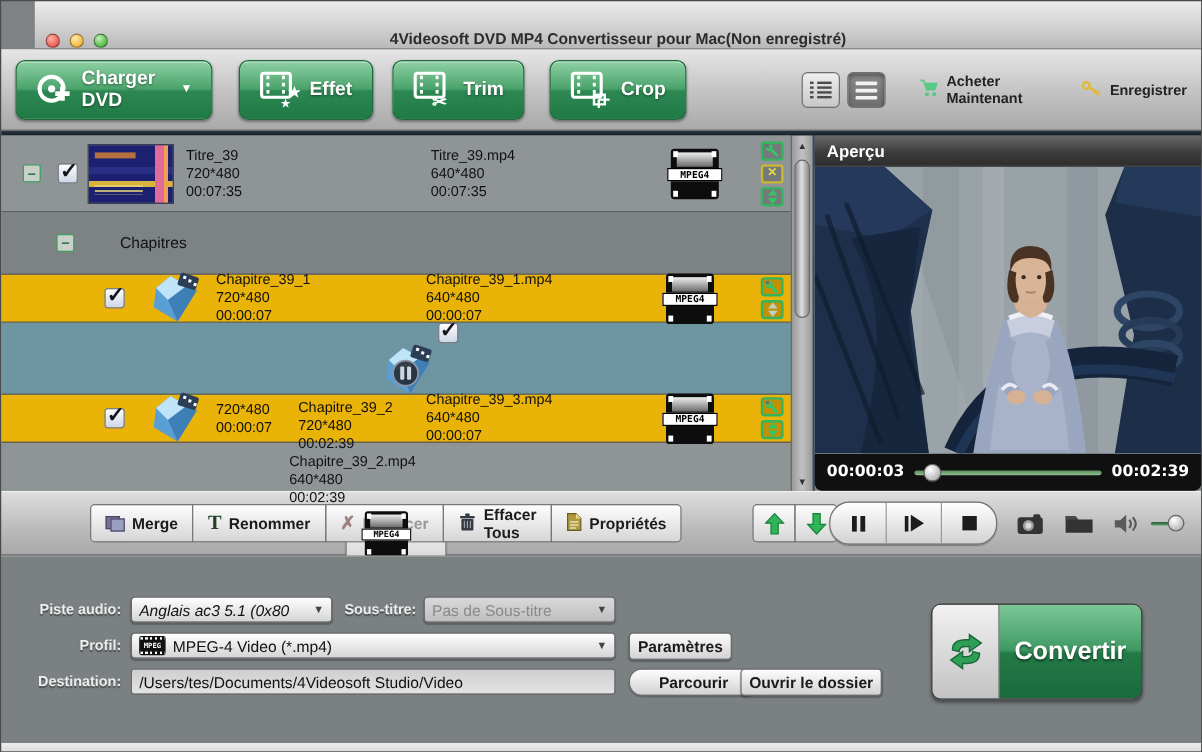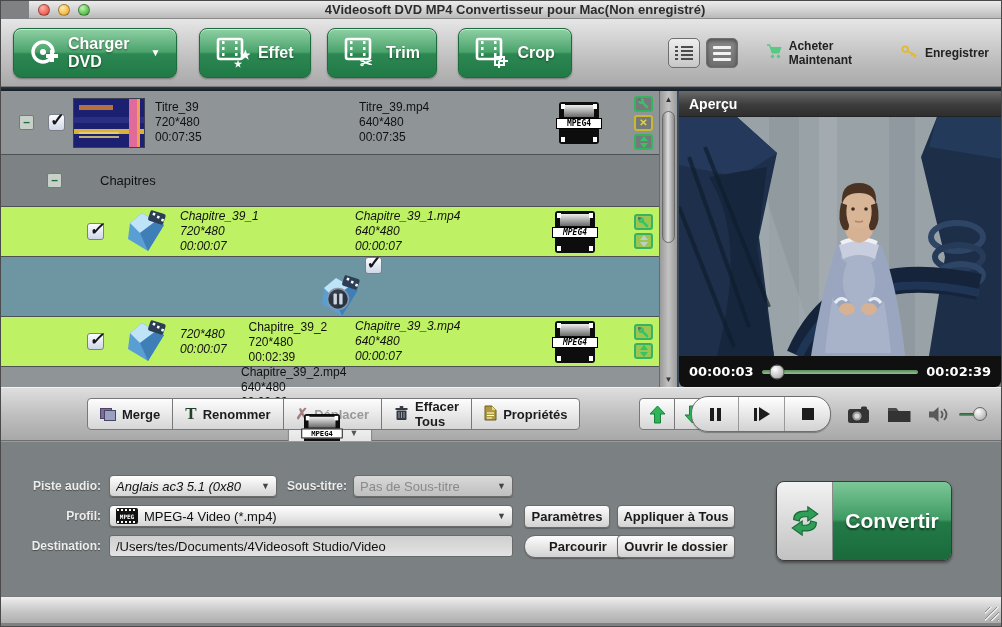--- a/index.html
+++ b/index.html
@@ -1,20 +1,20 @@
 <!DOCTYPE html>
 <html><head>
 <meta charset="utf-8">
 <style>
   * { margin:0; padding:0; box-sizing:border-box; }
   html,body { width:1002px; height:627px; font-family:"Liberation Sans",sans-serif; }
   .window { position:relative; width:1002px; height:627px; background:#7e8284; overflow:hidden; border:1px solid #4a4a4a; }
 
   
-  .titlebar { height:18px; background:linear-gradient(#ececec,#cfcfcf 60%,#b9b9b9); border-bottom:1px solid #8a8a8a; display:flex; align-items:center; position:relative;margin-left:28px; }
+  .titlebar { height:40px; background:linear-gradient(#ececec,#cfcfcf 60%,#b9b9b9); border-bottom:1px solid #8a8a8a; display:flex; align-items:flex-end; position:relative;margin-left:28px; }
   .lights { display:flex; gap:8px; margin-left:9px; }
   .light { width:12px; height:12px; border-radius:50%; border:1px solid rgba(0,0,0,.35); }
   .light.red { background:radial-gradient(circle at 35% 30%, #ffb0a8, #ee6a5e 60%, #c9473c); }
   .light.yellow { background:radial-gradient(circle at 35% 30%, #ffe9b0, #f5bf4f 60%, #d39a2b); }
   .light.green { background:radial-gradient(circle at 35% 30%, #c8f0b8, #61c554 60%, #3e9e38); }
   .title-text { position:absolute; left:0; right:0; text-align:center; font-size:13px; font-weight:600; color:#2c2c2c; }
 
   
   .toolbar { height:68px; background:linear-gradient(#e6e6e6,#c2c2c2 55%,#a9a9a9); border-bottom:1px solid #7c7c7c; display:flex; align-items:center; padding:0 12px; }
   .gbtn { height:50px; border-radius:8px; border:1px solid #1d6b3c; background:linear-gradient(#8fd0a4,#4aa36b 48%,#2c8752 52%,#1f7a45); box-shadow:inset 0 1px 0 rgba(255,255,255,.55), 0 1px 2px rgba(0,0,0,.35); color:#fff; font-weight:bold; font-size:16px; display:flex; align-items:center; gap:8px; padding:0 16px; cursor:pointer; }
@@ -35,21 +35,21 @@
   .ml28 { margin-left:28px; } .ml24 { margin-left:24px; }
 
   .navy-sep { height:4px; background:linear-gradient(#2c3744,#141c26); }
 
   
   .main { height:296px; display:flex; }
   .list { width:660px; background:#8f9496; }
   .row { display:flex; align-items:center; border-bottom:1px solid #4e5254; }
   .row-title { height:64px; background:#8f9496; }
   .row-group { height:52px; background:#7d8385; }
-  .row-chap  { height:50px; background:#bef264;font-style:italic; }
+  .row-chap  { height:40px; background:#eab308; }
   .row-sel   { height:60px; background:#6d96a2;flex-direction:column; }
   .minus-box { width:15px; height:15px; border:1px solid #3aa053; background:#c9cfc9; color:#1d6b3c; font-size:12px; font-weight:bold; line-height:12px; text-align:center; border-radius:2px; flex:none; }
   .checkbox { width:17px; height:17px; border:1px solid #7b7f88; border-radius:3px; background:linear-gradient(#fdfdfd,#cfd6e8); position:relative; flex:none; cursor:pointer; }
   .checkbox:after { content:"✓"; position:absolute; left:1px; top:-6px; font-size:18px; font-weight:bold; color:#15161c; }
   .thumb { width:72px; height:50px; border:1px solid #3a3e55; background:
       linear-gradient(90deg, transparent 0 55px, #e06a9a 55px 63px, #f0a050 63px 66px, transparent 66px) ,
       linear-gradient(#1b2070 0 18px, #2a2f86 18px 24px, #1b2070 24px 30px, #d8b23c 30px 35px, #1b2070 35px); position:relative; flex:none; }
   .thumb:before { content:""; position:absolute; left:5px; top:6px; width:34px; height:5px; background:#c87a3c; opacity:.9; }
   .thumb:after { content:""; position:absolute; left:5px; top:33px; width:40px; height:8px; background:repeating-linear-gradient(#e8d27a 0 2px, transparent 2px 4px); opacity:.8; }
   .cell { font-size:12px; color:#111; line-height:15px; }
@@ -89,21 +89,21 @@
   .prev-timebar { height:31px; background:#101010; display:flex; align-items:center; padding:0 10px; gap:8px; border-radius:0 0 6px 6px; }
   .ptime { color:#fff; font-size:13px; font-weight:bold; font-family:"DejaVu Sans",sans-serif; }
   .ptrack { flex:1; height:4px; background:linear-gradient(#5d8a5d,#8fbf8f); border-radius:2px; position:relative; cursor:pointer; }
   .pthumb { position:absolute; top:50%; left:10%; width:15px; height:15px; border-radius:50%; transform:translate(-50%,-50%); background:radial-gradient(circle at 35% 30%, #ffffff, #b9b9b9 70%, #8a8a8a); border:1px solid #666; }
 
   
   .toolbar2 { height:54px; background:linear-gradient(#dedede,#bdbdbd 55%,#a8a8a8); border-top:1px solid #f2f2f2; border-bottom:1px solid #6f6f6f; display:flex; align-items:center; }
   .tb2-left { width:676px; display:flex; align-items:center; }
   .btn-group { display:flex; margin-left:70px; }
   .ebtn { height:32px; border:1px solid #787878; margin-left:-1px; background:linear-gradient(#fdfdfd,#d6d6d6); font-size:13px; font-weight:600; color:#1c1c1c; display:flex; align-items:center; gap:6px; padding:0 12px; cursor:pointer; }
-  .ebtn:first-child { border-radius:4px 0 0 4px; margin-left:16px; }
+  .ebtn:first-child { border-radius:4px 0 0 4px; margin-left:4px; }
   .ebtn:last-child { border-radius:0 4px 4px 0; }
   .ebtn.disabled { color:#9a9a9a; cursor:default; }
   .ebtn .t-serif { font-family:"Liberation Serif",serif; font-size:17px; font-weight:bold; color:#23402a; }
   .ebtn .x-dis { font-size:15px; font-weight:bold; color:#a27f7f; }
   .merge-ic { width:16px; height:13px; position:relative; }
   .merge-ic:before { content:""; position:absolute; left:0; top:0; width:10px; height:9px; background:#7a6f92; border:1px solid #4c4466; }
   .merge-ic:after { content:""; position:absolute; right:0; bottom:0; width:10px; height:9px; background:#9aa0c0; border:1px solid #4c4466; }
   .arrow-group { display:flex; margin-left:60px; }
   .abtn { width:36px; height:32px; border:1px solid #787878; margin-left:-1px; background:linear-gradient(#fdfdfd,#d6d6d6); display:flex; align-items:center; justify-content:center; cursor:pointer; }
   .abtn:first-child { border-radius:4px 0 0 4px; } .abtn:last-child { border-radius:0 4px 4px 0; }
@@ -620,21 +620,20 @@
 
     <span class="slabel" style="left:8px; top:67px;">Profil:</span>
     <div class="dropdown" style="left:108px; top:63px; width:404px;">
       <span class="mini-mpeg">
           <span>MPEG</span>
         </span>
       <span class="val">MPEG-4 Video (*.mp4)</span>
       <span class="chev">▼</span>
     </div>
     <div class="sbtn" style="left:523px; top:63px; width:86px;">Paramètres</div>
-    <div class="sbtn" style="left:616px; top:63px; width:118px;">Appliquer à Tous</div>
 
     <span class="slabel" style="left:8px; top:97px;">Destination:</span>
     <input class="dest-field" style="left: 108px; top: 93px; width: 404px;" value="/Users/tes/Documents/4Videosoft Studio/Video">
     <div class="sbtn" style="left:523px; top:93px; width:108px;border-radius:11px;">Parcourir</div>
     <div class="sbtn" style="left:616px; top:93px; width:118px;">Ouvrir le dossier</div>
 
     <div class="convert">
       <div class="ic-side">
         <svg width="34" height="34" viewBox="0 0 24 24">
             <path d="M4 11 q0 -6 8 -6 h2 V2 l7 5 -7 5 V9 h-2 q-4 0 -4 3 z" fill="#2f9e57" stroke="#1a6a38" stroke-width="0.8"></path>

